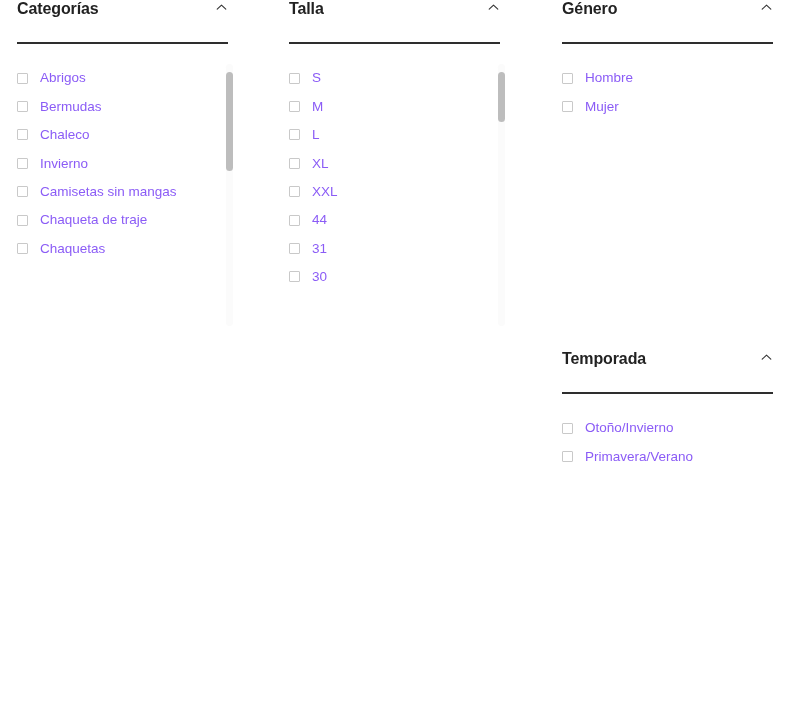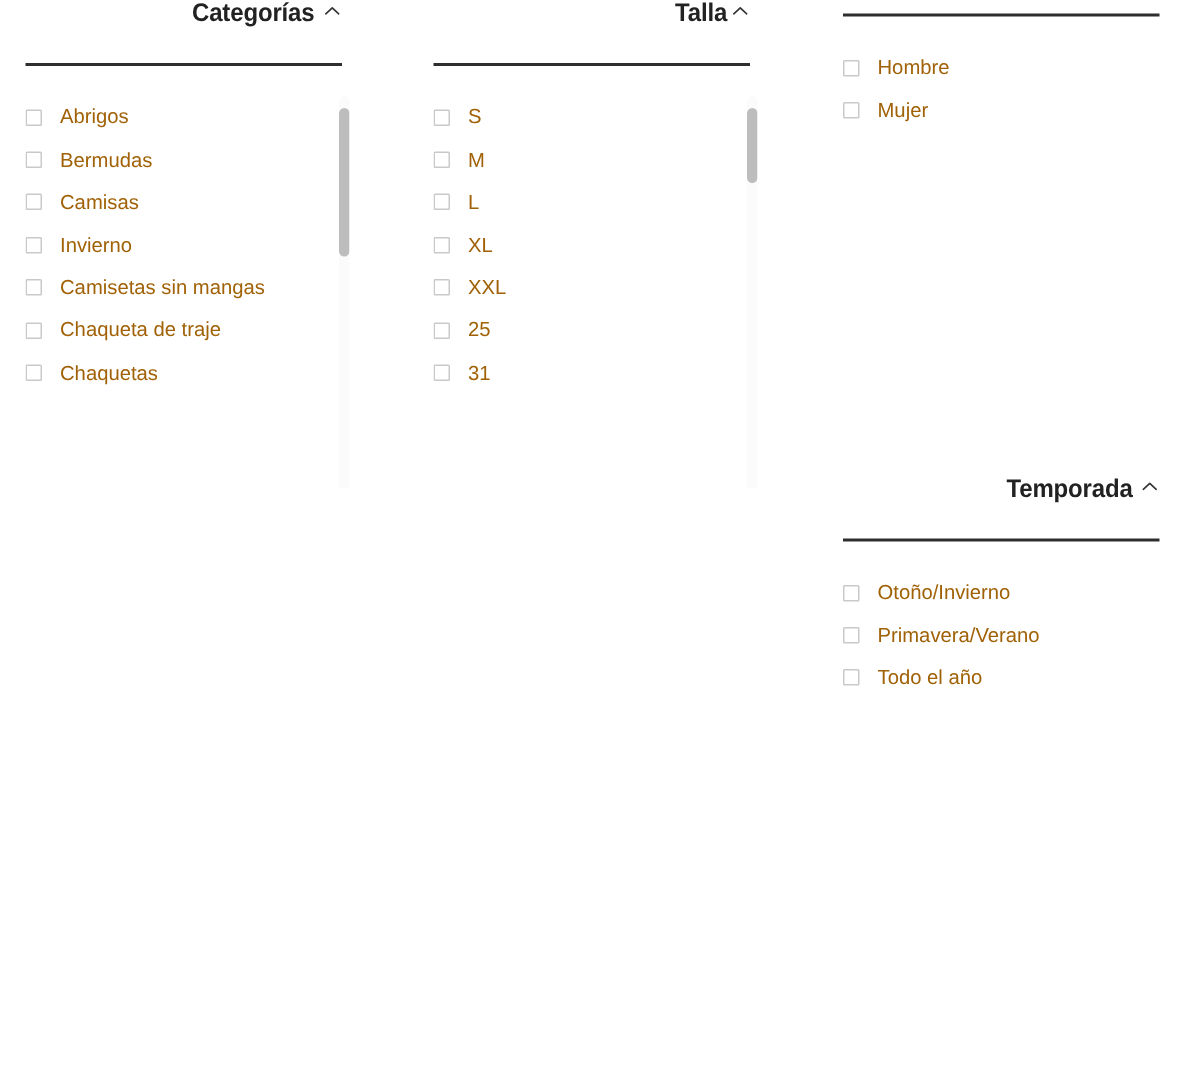--- a/index.html
+++ b/index.html
@@ -40,21 +40,21 @@
   .col.c3 { padding-left: 25px; width: 263px; }
 
   .row-top .panel-body { height: 262px; }
 
   
   .panel { width: 211px; }
   .panel-head {
     position: relative;
     display: flex;
     align-items: baseline;
-    justify-content: flex-end;
+    justify-content: space-between;
     height: 33px;
   }
   .panel-title {
     font-size: 17px;
     font-weight: bold;
     letter-spacing: -0.1px;
     color: #222222;
     line-height: 1;
     font-stretch: condensed;
     transform: scaleX(0.94);
@@ -99,21 +99,21 @@
     width: 9px;
     height: 9px;
     border: 1px solid #c9c9c9;
     background: #ffffff;
     flex: 0 0 auto;
     margin-right: 12px;
     border-radius: 1px;
   }
   .opt-label {
     font-size: 13.5px;
-    color: #a16207;
+    color: #8b5cf6;
     line-height: 1;
     white-space: nowrap;
   }
 
   
   .sbar {
     position: absolute;
     top: 0;
     right: 0;
     width: 7px;
@@ -157,21 +157,21 @@
             <li class="opt">
                 <span class="cbox"></span>
                 <span class="opt-label">Abrigos</span>
               </li>
             <li class="opt">
                 <span class="cbox"></span>
                 <span class="opt-label">Bermudas</span>
               </li>
             <li class="opt">
                 <span class="cbox"></span>
-                <span class="opt-label">Camisas</span>
+                <span class="opt-label">Chaleco</span>
               </li>
             <li class="opt">
                 <span class="cbox"></span>
                 <span class="opt-label">Invierno</span>
               </li>
             <li class="opt">
                 <span class="cbox"></span>
                 <span class="opt-label">Camisetas sin mangas</span>
               </li>
             <li class="opt">
@@ -218,36 +218,48 @@
             <li class="opt">
                 <span class="cbox"></span>
                 <span class="opt-label">XL</span>
               </li>
             <li class="opt">
                 <span class="cbox"></span>
                 <span class="opt-label">XXL</span>
               </li>
             <li class="opt">
                 <span class="cbox"></span>
-                <span class="opt-label">25</span>
+                <span class="opt-label">44</span>
               </li>
             <li class="opt">
                 <span class="cbox"></span>
                 <span class="opt-label">31</span>
+              </li>
+            <li class="opt">
+                <span class="cbox"></span>
+                <span class="opt-label">30</span>
               </li>
           </ul>
           <div class="sbar">
             <div class="sthumb" style="top:3%;height:19%"></div>
           </div>
         </div>
       </div>
     </div>
 
     <div class="col c3 row-top">
       <div class="panel">
+        <div class="panel-head">
+          <span class="panel-title">Género</span>
+          <span class="chevron">
+            <svg width="13" height="13" viewBox="0 0 13 13" aria-hidden="true">
+              <path d="M2.2 8.2 L6.5 4.2 L10.8 8.2" fill="none" stroke="#333333" stroke-width="1.1" stroke-linecap="round" stroke-linejoin="round"></path>
+            </svg>
+          </span>
+        </div>
         <div class="panel-rule"></div>
         <div class="panel-body short-body">
           <ul class="opt-list">
             <li class="opt">
                 <span class="cbox"></span>
                 <span class="opt-label">Hombre</span>
               </li>
             <li class="opt">
                 <span class="cbox"></span>
                 <span class="opt-label">Mujer</span>
@@ -268,24 +280,20 @@
         <div class="panel-rule"></div>
         <div class="panel-body short-body">
           <ul class="opt-list">
             <li class="opt">
                 <span class="cbox"></span>
                 <span class="opt-label">Otoño/Invierno</span>
               </li>
             <li class="opt">
                 <span class="cbox"></span>
                 <span class="opt-label">Primavera/Verano</span>
-              </li>
-            <li class="opt">
-                <span class="cbox"></span>
-                <span class="opt-label">Todo el año</span>
               </li>
           </ul>
         </div>
       </div>
     </div>
 
   </div>
 </div>
 
 </body></html>

